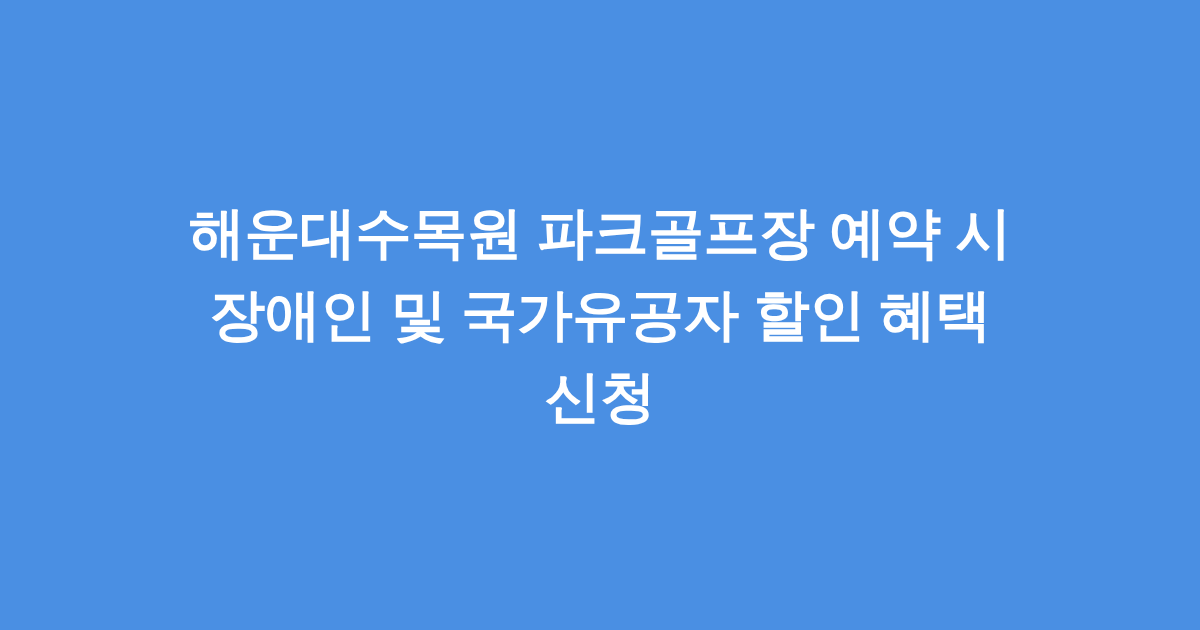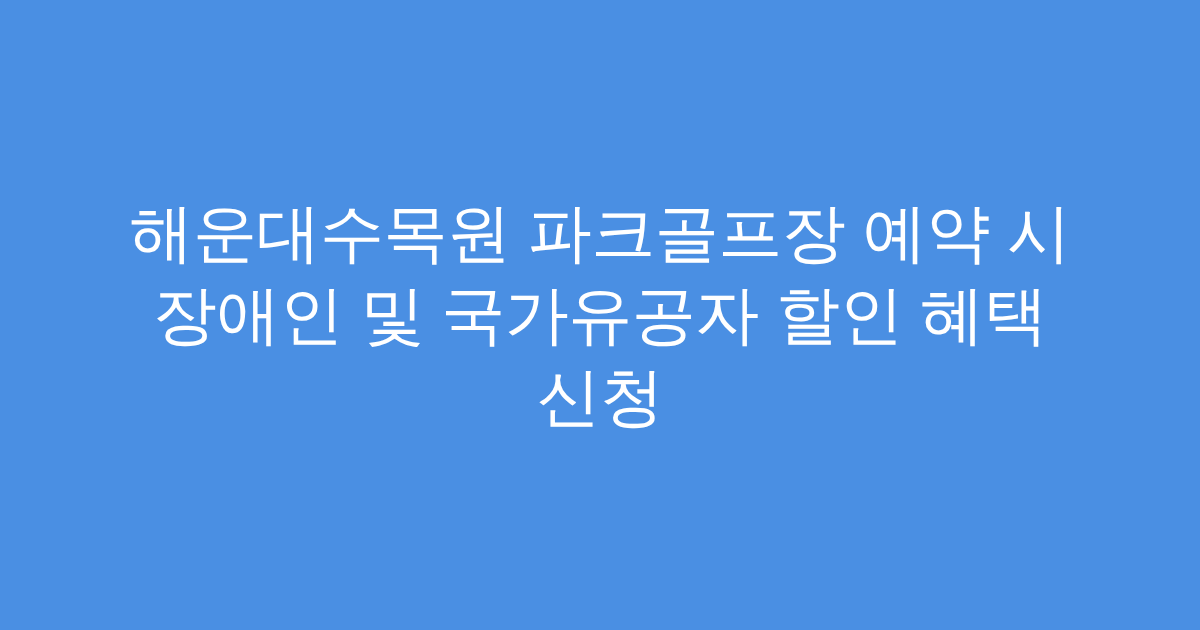--- a/index.html
+++ b/index.html
@@ -26,22 +26,22 @@
     align-items: center;
     justify-content: center;
     padding: 0 60px;
   }
 
   .headline {
     margin: 16px;
     width: 1080px;
     text-align: center;
     color: #ffffff;
-    font-size: 64px;
-    font-weight: 400;
+    font-size: 56px;
+    font-weight: 700;
     line-height: 82px;
     letter-spacing: -0.5px;
     word-break: keep-all;
     white-space: pre-line;
     text-rendering: geometricPrecision;
   }
 </style>
 </head>
 <body>
 

